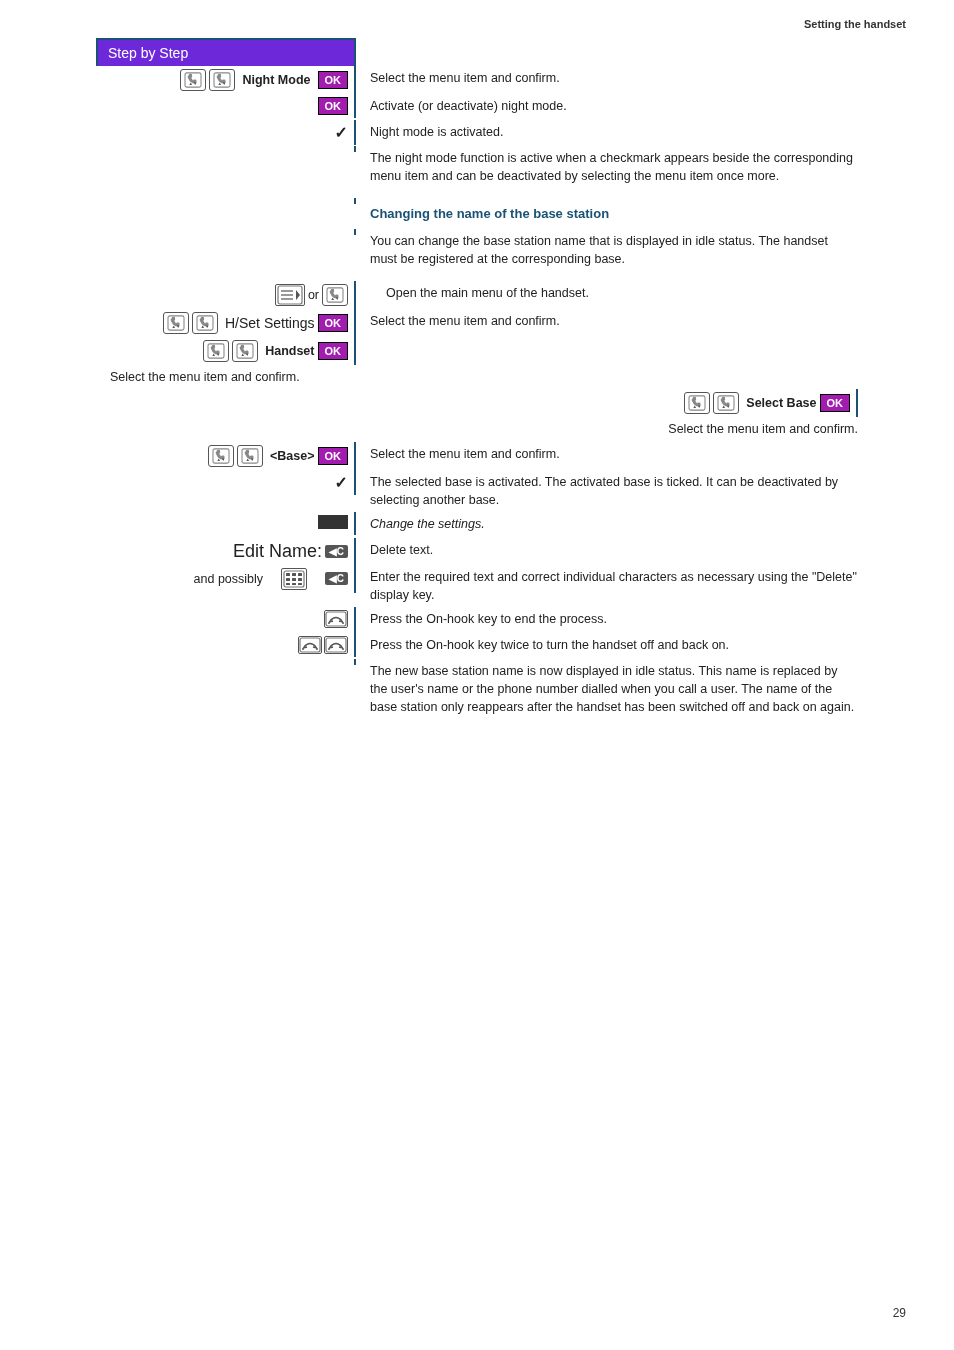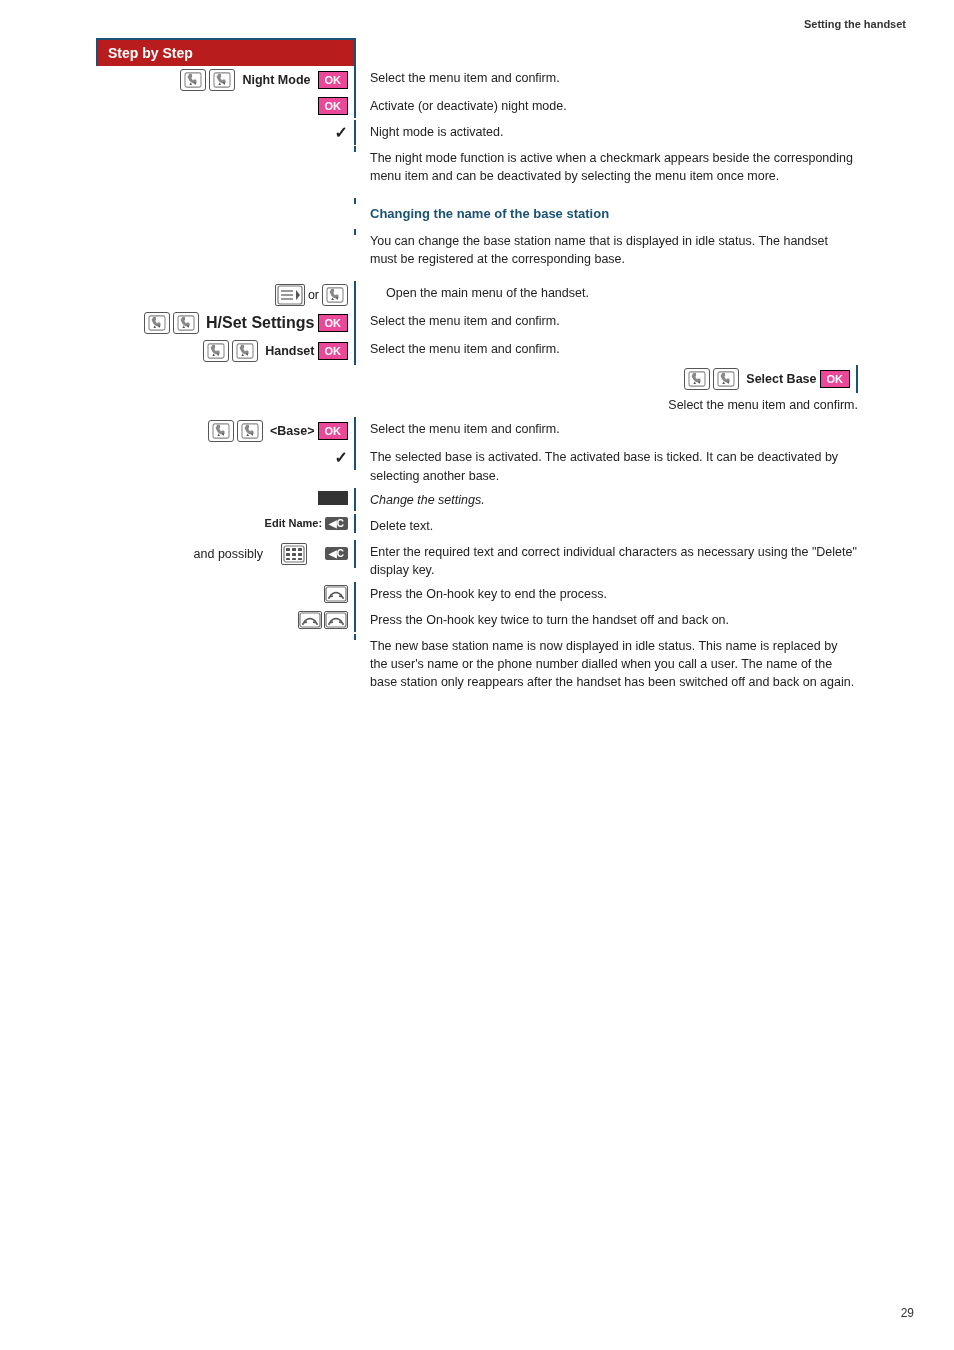--- a/index.html
+++ b/index.html
@@ -17,35 +17,35 @@
       text-align: right;
       padding: 18px 48px 8px 0;
       font-size: 11px;
       color: #333;
       font-weight: bold;
     }
 
     .page-number {
       position: absolute;
       bottom: 30px;
-      right: 40px;
+      right: 48px;
       font-size: 12px;
       color: #333;
     }
 
     .content-area {
       display: flex;
       flex-direction: row;
       padding: 0 48px;
       gap: 0;
     }
 
     
     .ok-btn {
-      background: #ec4899;
+      background: #a21caf;
       color: #fff;
       font-weight: bold;
       font-size: 11px;
       padding: 2px 6px;
       border: 1px solid #000;
       display: inline-block;
       min-width: 24px;
       text-align: center;
     }
 
@@ -137,21 +137,21 @@
 </head>
 <body>
 
 <div class="page-header">
   <span>Setting the handset</span>
 </div>
 
 <div class="content-area">
     <div style="display: flex; flex-direction: column; width: 100%; padding: 0px 48px;">
       <div style="display: flex; align-items: stretch; margin-bottom: 0px;">
-        <div style="width: 260px; flex-shrink: 0; background: #b91c1c; color: rgb(255, 255, 255); font-weight: bold; font-size: 14px; padding: 5px 10px; border-top: 2px solid rgb(26, 82, 118); border-right: 2px solid rgb(26, 82, 118); border-left: 2px solid rgb(26, 82, 118); border-image: initial; border-bottom: none;">Step by Step</div>
+        <div style="width: 260px; flex-shrink: 0; background: #6d28d9; color: rgb(255, 255, 255); font-weight: normal; font-size: 14px; padding: 5px 10px; border-top: 2px solid rgb(26, 82, 118); border-right: 2px solid rgb(26, 82, 118); border-left: 2px solid rgb(26, 82, 118); border-image: initial; border-bottom: none;">Step by Step</div>
         <div style="flex: 1 1 0%; padding-left: 14px;"></div>
       </div>
       <div style="display: flex; align-items: flex-start; min-height: 26px;">
         <div style="display: flex; align-items: center; justify-content: flex-end; width: 260px; flex-shrink: 0; padding: 3px 6px 3px 0px; gap: 3px; border-right: 2px solid rgb(26, 82, 118);">
           <span style="display: flex; align-items: center; gap: 3px; margin-left: 16px;">
             <span class="phone-icon">
               <svg viewBox="0 0 20 18" fill="none" xmlns="http://www.w3.org/2000/svg">
     <rect x="1" y="1" width="18" height="16" rx="2" stroke="#888" stroke-width="1.2" fill="white"></rect>
     <path d="M5 4 Q5 2 7 2 L8 2 Q9 2 9 4 L9 5 Q9 6 8 6.5 L10 9.5 Q10.5 8.5 11.5 8.5 L12.5 8.5 Q14 8.5 14 10 L14 11 Q14 13 12 13 Q7 13 5 8 Q3 5 5 4Z" fill="#888"></path>
     <text x="10" y="15" font-size="5" fill="#555" text-anchor="middle">▲▼</text>
@@ -240,27 +240,27 @@
     <text x="10" y="15" font-size="5" fill="#555" text-anchor="middle">▲▼</text>
   </svg>
             </span>
             <span class="phone-icon">
               <svg viewBox="0 0 20 18" fill="none" xmlns="http://www.w3.org/2000/svg">
     <rect x="1" y="1" width="18" height="16" rx="2" stroke="#888" stroke-width="1.2" fill="white"></rect>
     <path d="M5 4 Q5 2 7 2 L8 2 Q9 2 9 4 L9 5 Q9 6 8 6.5 L10 9.5 Q10.5 8.5 11.5 8.5 L12.5 8.5 Q14 8.5 14 10 L14 11 Q14 13 12 13 Q7 13 5 8 Q3 5 5 4Z" fill="#888"></path>
     <text x="10" y="15" font-size="5" fill="#555" text-anchor="middle">▲▼</text>
   </svg>
             </span>
-            <span style="font-weight: bold; font-size: 16px; margin-left: 4px;">H/Set Settings</span>
+            <span style="font-weight: normal; font-size: 14px; margin-left: 4px;">H/Set Settings</span>
             <span class="ok-btn">OK</span>
           </span>
         </div>
         <div style="flex: 1 1 0%; padding: 3px 0px 3px 14px; font-size: 12.5px; line-height: 1.45; color: rgb(34, 34, 34);"><span>Select the menu item and confirm.</span></div>
       </div>
-      <div style="display: flex; align-items: flex-start; min-height: 26px;">
+      <div style="display: flex; align-items: flex-start; min-height: 26px; flex-direction: column;">
         <div style="display: flex; align-items: center; justify-content: flex-end; width: 260px; flex-shrink: 0; padding: 3px 6px 3px 0px; gap: 3px; border-right: 2px solid rgb(26, 82, 118);">
           <span style="display: flex; align-items: center; gap: 3px;">
             <span class="phone-icon">
               <svg viewBox="0 0 20 18" fill="none" xmlns="http://www.w3.org/2000/svg">
     <rect x="1" y="1" width="18" height="16" rx="2" stroke="#888" stroke-width="1.2" fill="white"></rect>
     <path d="M5 4 Q5 2 7 2 L8 2 Q9 2 9 4 L9 5 Q9 6 8 6.5 L10 9.5 Q10.5 8.5 11.5 8.5 L12.5 8.5 Q14 8.5 14 10 L14 11 Q14 13 12 13 Q7 13 5 8 Q3 5 5 4Z" fill="#888"></path>
     <text x="10" y="15" font-size="5" fill="#555" text-anchor="middle">▲▼</text>
   </svg>
             </span>
             <span class="phone-icon">
@@ -330,21 +330,21 @@
       </div>
       <div style="display: flex; align-items: flex-start; min-height: 26px; font-style: italic;">
         <div style="display: flex; align-items: center; justify-content: flex-end; width: 260px; flex-shrink: 0; padding: 3px 6px 3px 0px; gap: 3px; border-right: 2px solid rgb(26, 82, 118);">
           <span><span class="black-bar"></span></span>
         </div>
         <div style="flex: 1 1 0%; padding: 3px 0px 3px 14px; font-size: 12.5px; line-height: 1.45; color: rgb(34, 34, 34);"><span>Change the settings.</span></div>
       </div>
       <div style="display: flex; align-items: flex-start; min-height: 26px;">
         <div style="display: flex; align-items: center; justify-content: flex-end; width: 260px; flex-shrink: 0; padding: 3px 6px 3px 0px; gap: 3px; border-right: 2px solid rgb(26, 82, 118);">
           <span style="display: flex; align-items: center; gap: 3px;">
-            <span style="font-weight: bold; font-size: 11px;">Edit Name:</span>
+            <span style="font-weight: normal; font-size: 18px;">Edit Name:</span>
             <span class="del-btn">◀C</span>
           </span>
         </div>
         <div style="flex: 1 1 0%; padding: 3px 0px 3px 14px; font-size: 12.5px; line-height: 1.45; color: rgb(34, 34, 34);"><span>Delete text.</span></div>
       </div>
       <div style="display: flex; align-items: flex-start; min-height: 26px;">
         <div style="display: flex; align-items: center; justify-content: flex-end; width: 260px; flex-shrink: 0; padding: 3px 6px 3px 0px; gap: 3px; border-right: 2px solid rgb(26, 82, 118);">
           <span style="display: flex; align-items: center; gap: 18px; flex-wrap: wrap;">
             <span style="font-size: 12.5px;">and possibly</span>
             <span class="numpad-icon">

